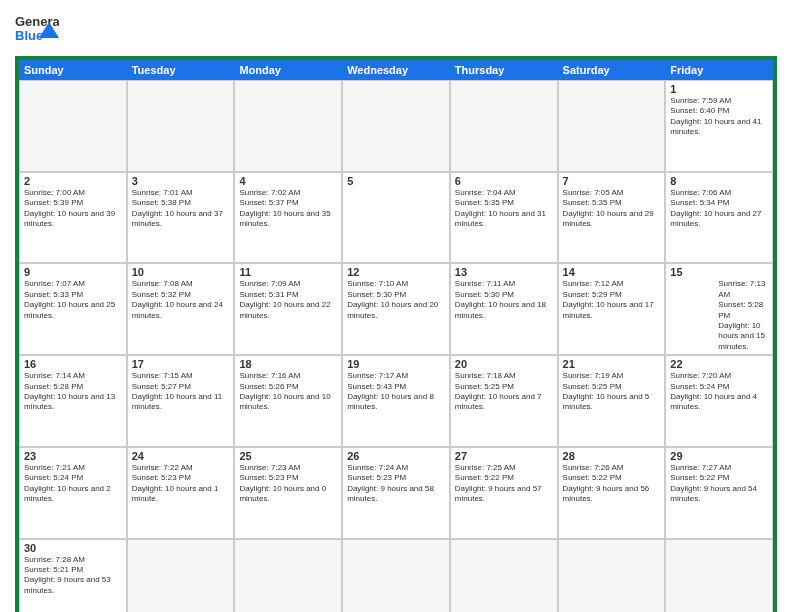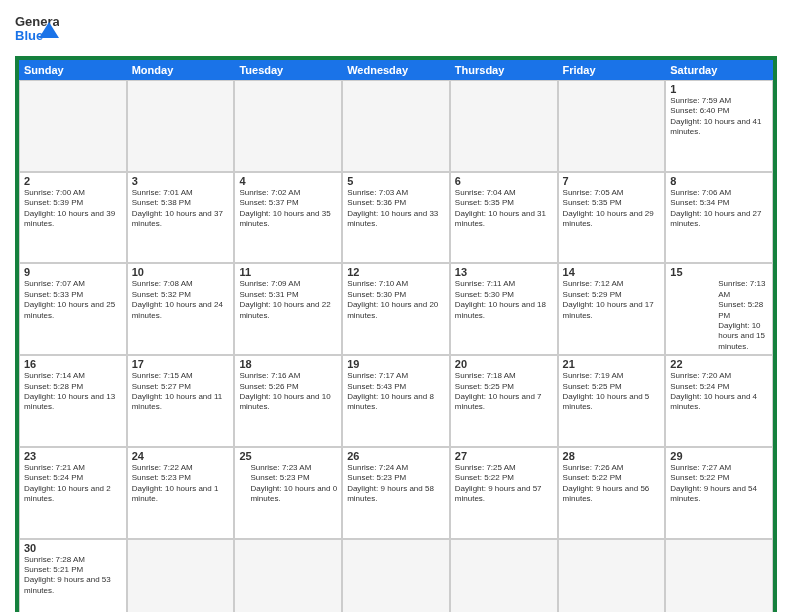--- a/index.html
+++ b/index.html
@@ -110,26 +110,26 @@
     </div>
     <div class="title-block">
       <div class="month-title"></div>
       <div class="location"></div>
     </div>
   </div>
 
   <div class="calendar">
     <div class="day-headers">
     <div class="day-header">Sunday</div>
+        <div class="day-header">Tuesday</div>
         <div class="day-header">Monday</div>
-        <div class="day-header">Tuesday</div>
         <div class="day-header">Wednesday</div>
         <div class="day-header">Thursday</div>
+        <div class="day-header">Saturday</div>
         <div class="day-header">Friday</div>
-        <div class="day-header">Saturday</div>
       </div>
     <div class="calendar-grid">
     <div class="cell empty"></div>
         <div class="cell empty"></div>
         <div class="cell empty"></div>
         <div class="cell empty"></div>
         <div class="cell empty"></div>
         <div class="cell empty"></div>
         <div class="cell">
           <span class="day-number">1</span>
@@ -150,23 +150,20 @@
 Daylight: 10 hours and 37 minutes.</div>
         </div>
         <div class="cell">
           <span class="day-number">4</span>
           <div class="cell-text" style="white-space: pre-line;">Sunrise: 7:02 AM
 Sunset: 5:37 PM
 Daylight: 10 hours and 35 minutes.</div>
         </div>
         <div class="cell">
           <span class="day-number">5</span>
-          <div class="cell-text" style="white-space: pre-line;">Sunrise: 7:03 AM
-Sunset: 5:36 PM
-Daylight: 10 hours and 33 minutes.</div>
         </div>
         <div class="cell">
           <span class="day-number">6</span>
           <div class="cell-text" style="white-space: pre-line;">Sunrise: 7:04 AM
 Sunset: 5:35 PM
 Daylight: 10 hours and 31 minutes.</div>
         </div>
         <div class="cell">
           <span class="day-number">7</span>
           <div class="cell-text" style="white-space: pre-line;">Sunrise: 7:05 AM
@@ -270,21 +267,21 @@
 Daylight: 10 hours and 2 minutes.</div>
         </div>
         <div class="cell">
           <span class="day-number">24</span>
           <div class="cell-text" style="white-space: pre-line;">Sunrise: 7:22 AM
 Sunset: 5:23 PM
 Daylight: 10 hours and 1 minute.</div>
         </div>
         <div class="cell">
           <span class="day-number">25</span>
-          <div class="cell-text" style="white-space: pre-line; margin-left: 11px;">Sunrise: 7:23 AM
+          <div class="cell-text" style="white-space: pre-line;">Sunrise: 7:23 AM
 Sunset: 5:23 PM
 Daylight: 10 hours and 0 minutes.</div>
         </div>
         <div class="cell">
           <span class="day-number">26</span>
           <div class="cell-text" style="white-space: pre-line;">Sunrise: 7:24 AM
 Sunset: 5:23 PM
 Daylight: 9 hours and 58 minutes.</div>
         </div>
         <div class="cell">

